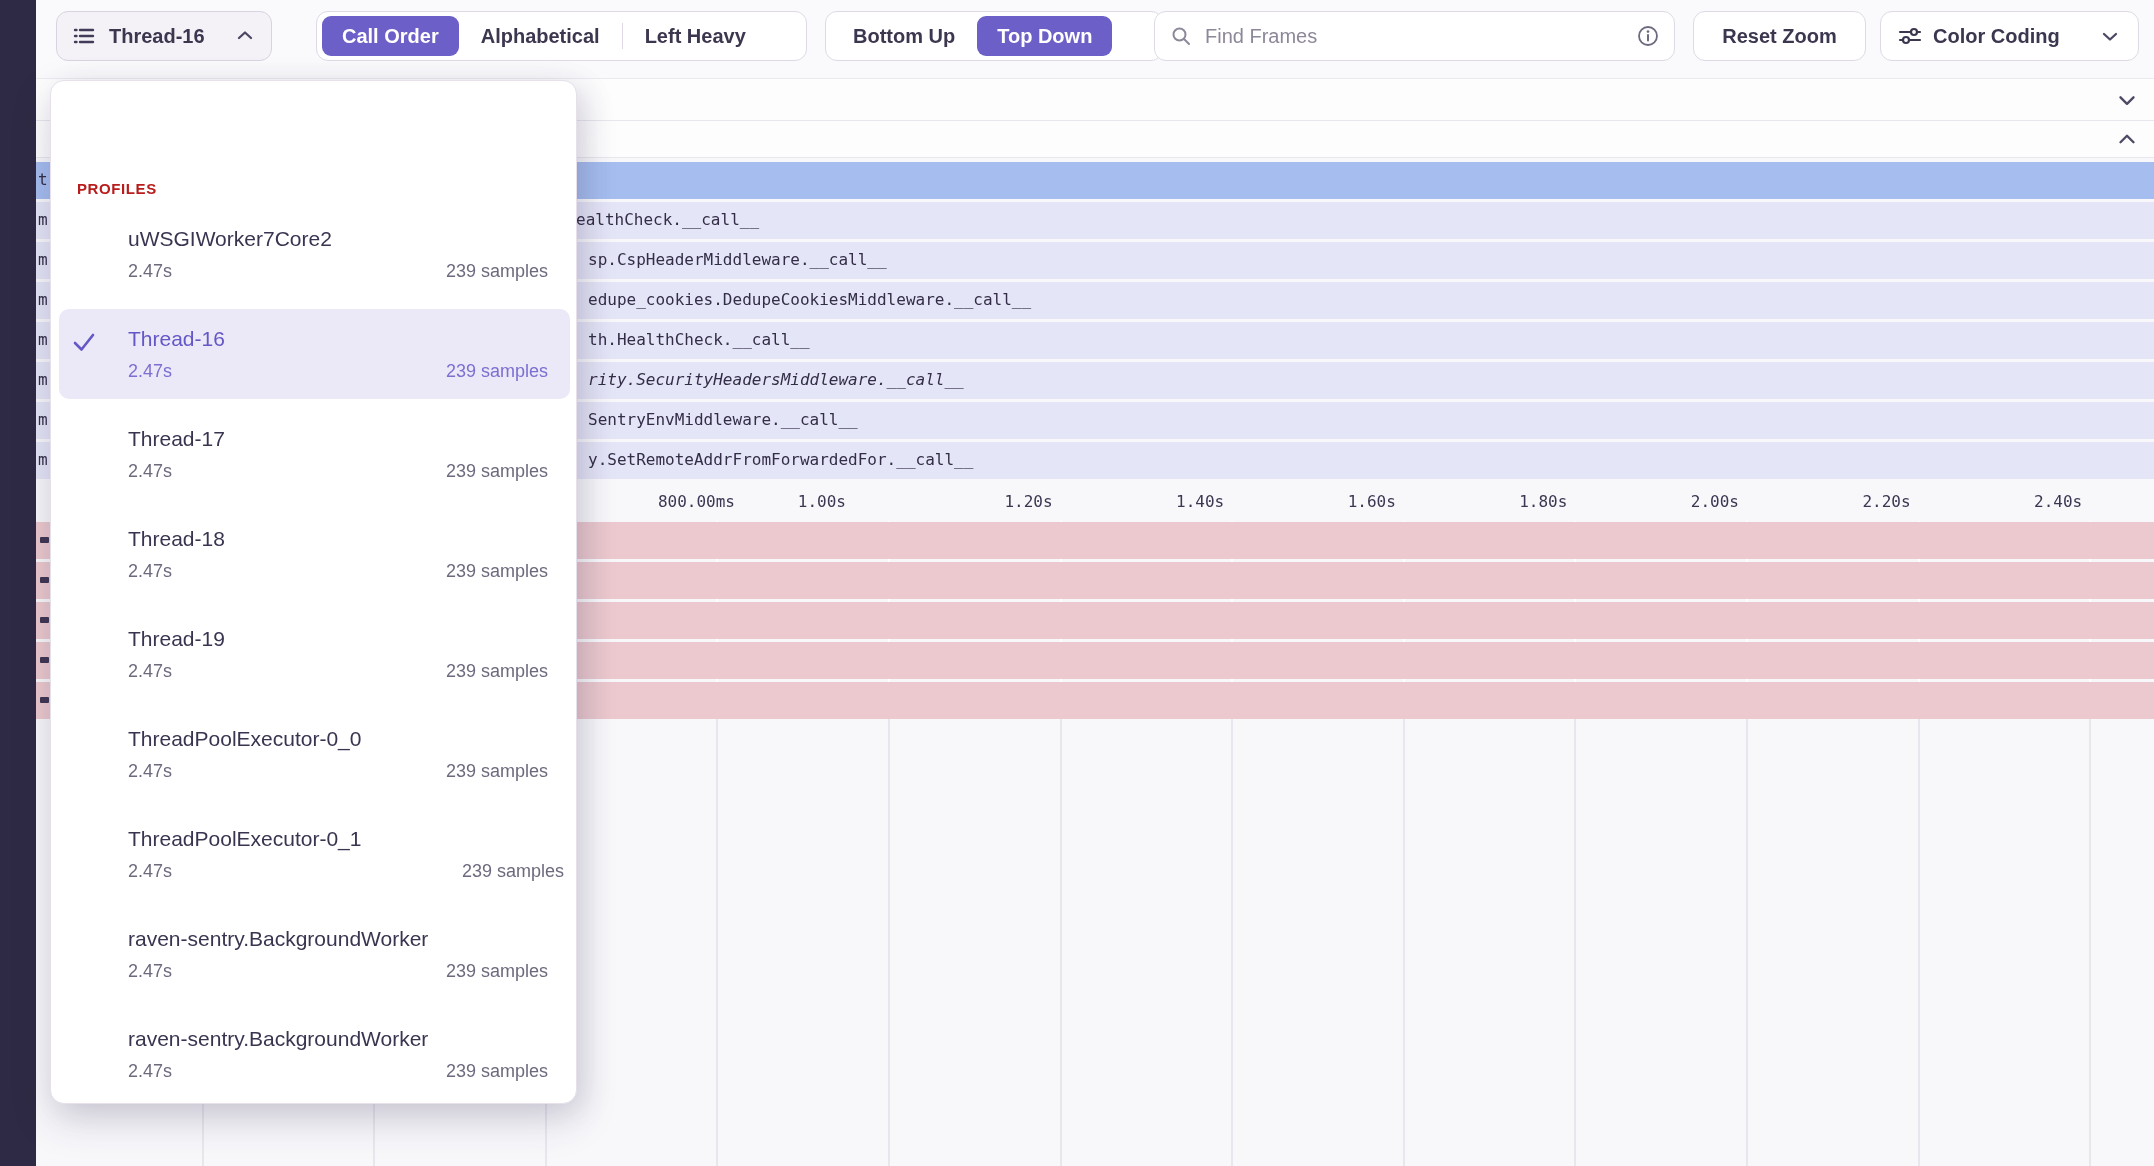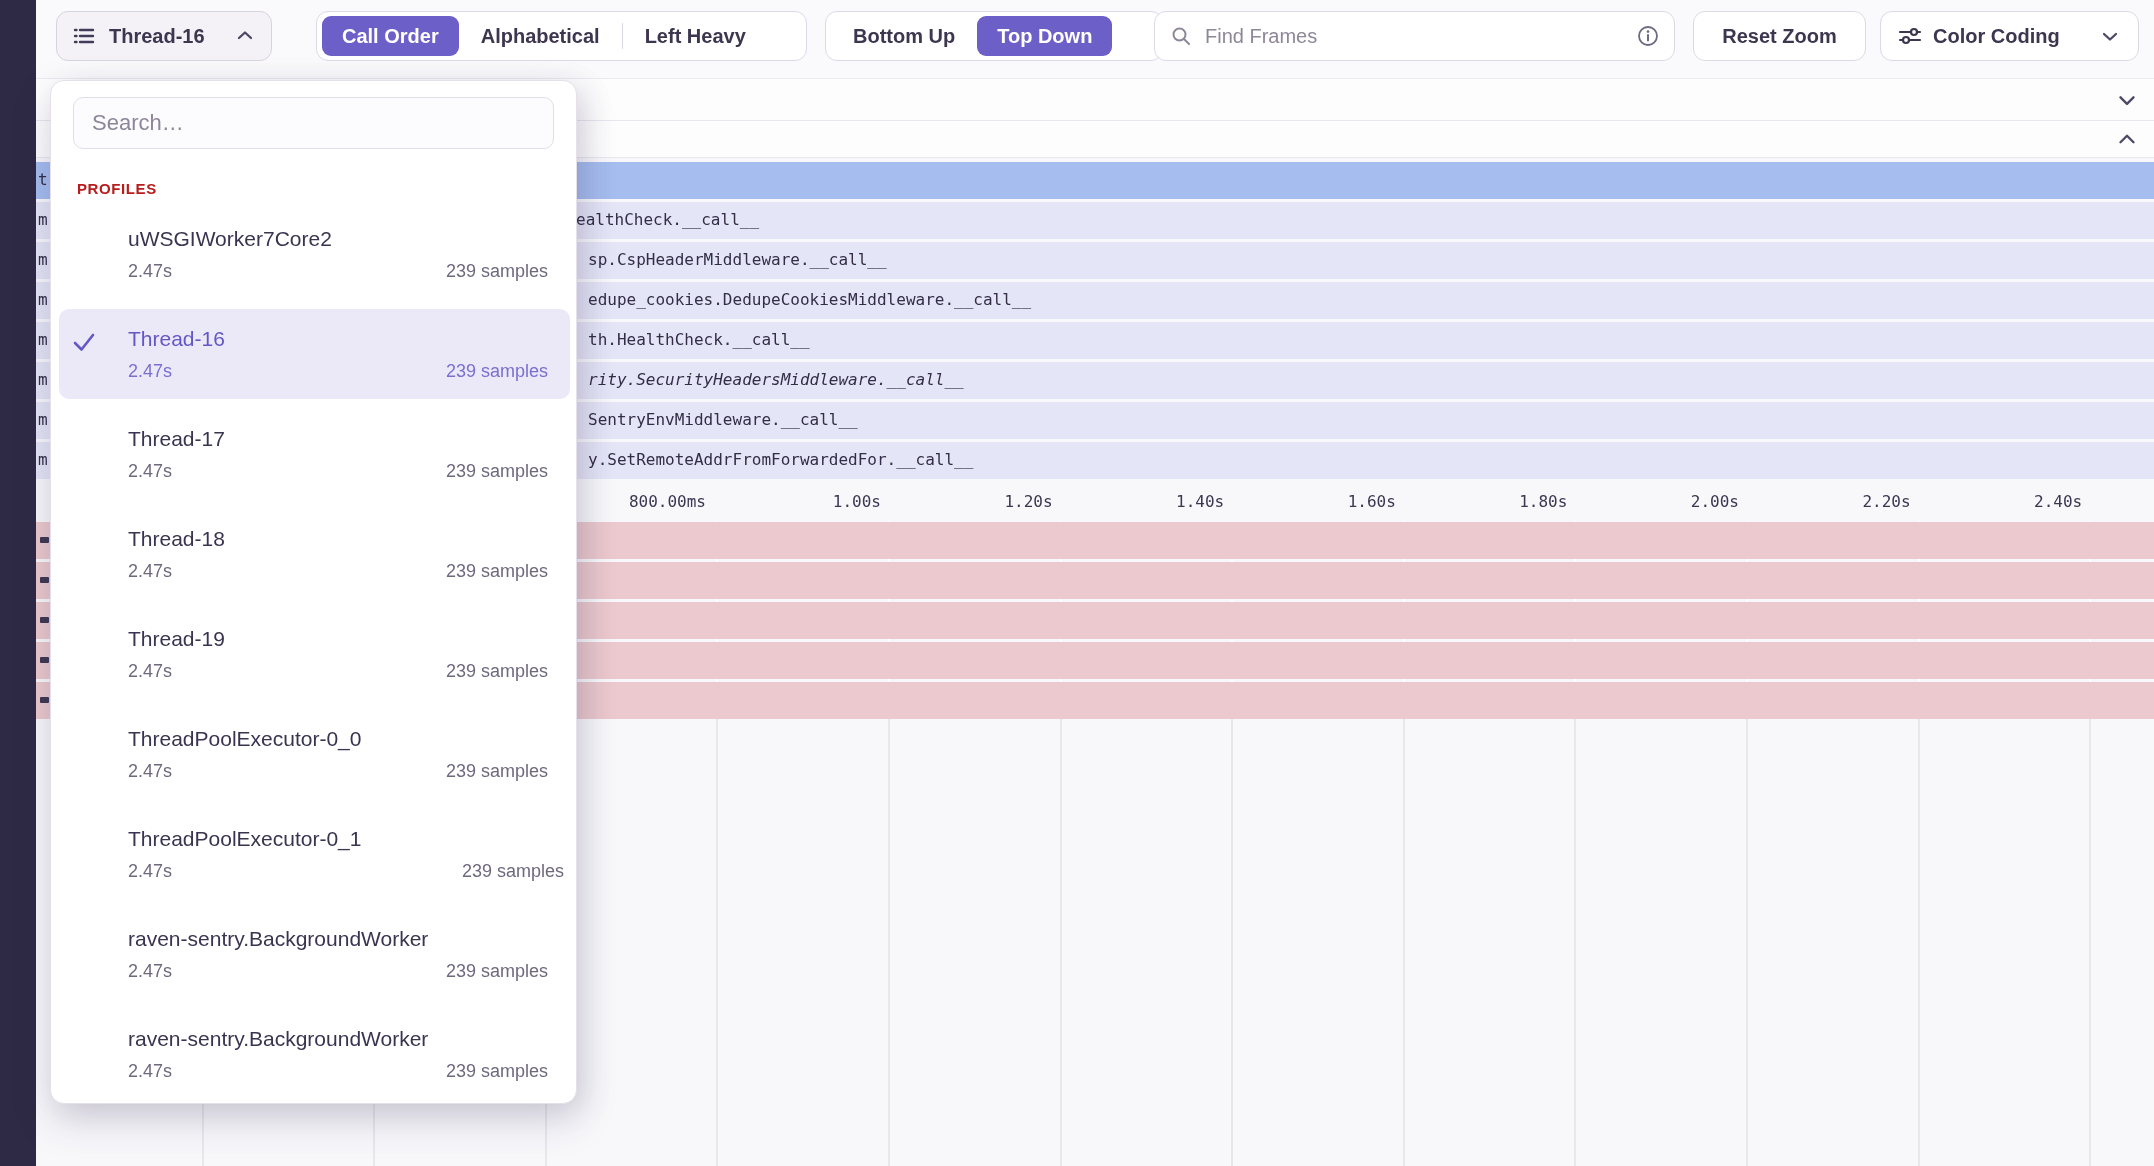--- a/index.html
+++ b/index.html
@@ -226,22 +226,22 @@
     <div class="gline" style="left: 1366.8px; top: 363px; height: 198px; background: rgba(255, 255, 255, 0.9);"></div>
     <div class="gline" style="left: 1366.8px; top: 561px; height: 447px; background: rgb(233, 231, 238);"></div>
     <div class="gline" style="left: 1538.4px; top: 363px; height: 198px; background: rgba(255, 255, 255, 0.9);"></div>
     <div class="gline" style="left: 1538.4px; top: 561px; height: 447px; background: rgb(233, 231, 238);"></div>
     <div class="gline" style="left: 1710px; top: 363px; height: 198px; background: rgba(255, 255, 255, 0.9);"></div>
     <div class="gline" style="left: 1710px; top: 561px; height: 447px; background: rgb(233, 231, 238);"></div>
     <div class="gline" style="left: 1881.6px; top: 363px; height: 198px; background: rgba(255, 255, 255, 0.9);"></div>
     <div class="gline" style="left: 1881.6px; top: 561px; height: 447px; background: rgb(233, 231, 238);"></div>
     <div class="gline" style="left: 2053.2px; top: 363px; height: 198px; background: rgba(255, 255, 255, 0.9);"></div>
     <div class="gline" style="left: 2053.2px; top: 561px; height: 447px; background: rgb(233, 231, 238);"></div>
-    <div class="axis-label mono" style="left: 520px; top: 334px;">800.00ms</div>
-    <div class="axis-label mono" style="left: 695px; top: 334px;">1.00s</div>
+    <div class="axis-label mono" style="left: 549px; top: 334px;">800.00ms</div>
+    <div class="axis-label mono" style="left: 660px; top: 334px;">1.00s</div>
     <div class="axis-label mono" style="left: 866.6px; top: 334px;">1.20s</div>
     <div class="axis-label mono" style="left: 1038.2px; top: 334px;">1.40s</div>
     <div class="axis-label mono" style="left: 1209.8px; top: 334px;">1.60s</div>
     <div class="axis-label mono" style="left: 1381.4px; top: 334px;">1.80s</div>
     <div class="axis-label mono" style="left: 1553px; top: 334px;">2.00s</div>
     <div class="axis-label mono" style="left: 1724.6px; top: 334px;">2.20s</div>
     <div class="axis-label mono" style="left: 1896.2px; top: 334px;">2.40s</div>
     <div class="prow" style="top: 364px;">
       <div class="pmark" style="left: 4px; top: 15px;"></div>
     </div>
@@ -253,21 +253,20 @@
     </div>
     <div class="prow" style="top: 484px;">
       <div class="pmark" style="left: 4px; top: 15px;"></div>
     </div>
     <div class="prow" style="top: 524px;">
       <div class="pmark" style="left: 4px; top: 15px;"></div>
     </div>
   </div>
 
 <div class="abs" id="dropdown">
-  <input id="dd-search" placeholder="Search…" style="">
   <div id="dd-section">PROFILES</div>
   <div id="dd-list">
       <div class="dd-item" style="top: 120px;">
         <div class="nm">uWSGIWorker7Core2</div>
         <div class="tm">2.47s</div>
         <div class="sm">239 samples</div>
       </div>
       <div class="dd-item sel" style="top: 220px;">
         <div class="selbg"></div>
         <span class="chk">

